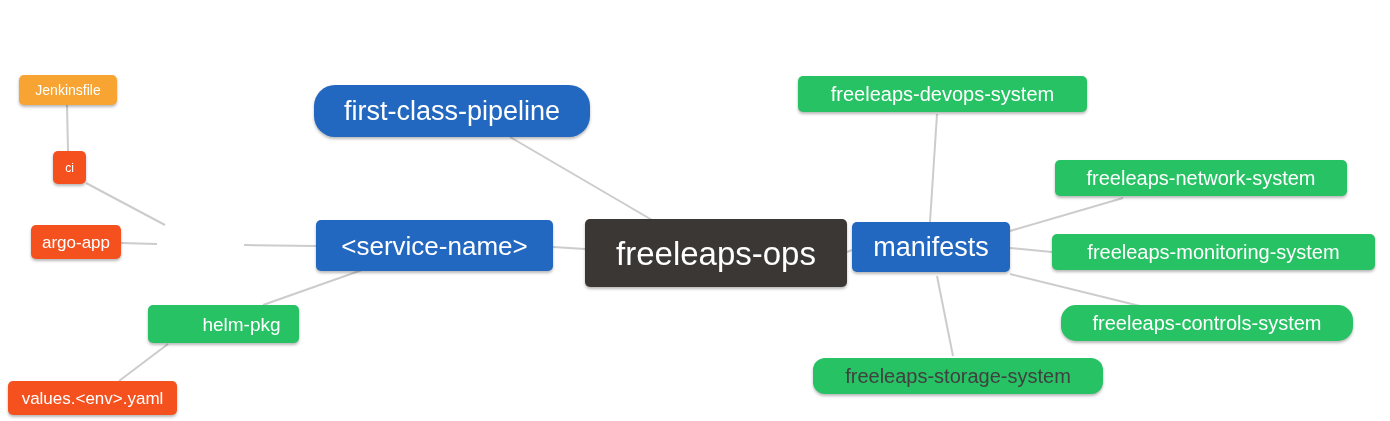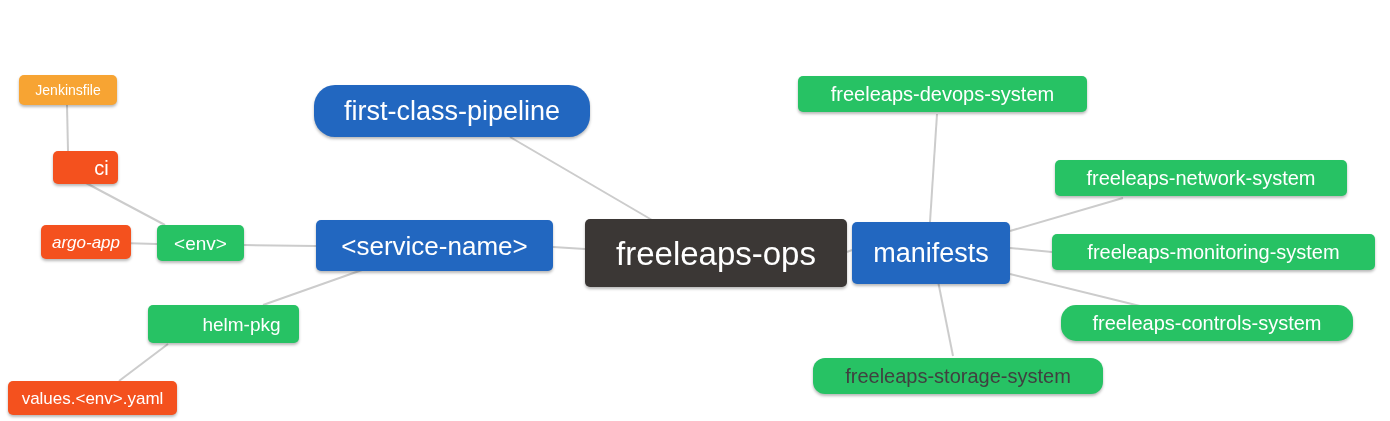--- a/index.html
+++ b/index.html
@@ -54,28 +54,27 @@
     <line x1="553" y1="199" x2="585" y2="201" stroke-width="2" stroke="#CCCCCC"></line>
     <line x1="847" y1="204" x2="852" y2="202" stroke-width="2" stroke="#CCCCCC"></line>
     <line x1="930" y1="174" x2="937" y2="66" stroke-width="2" stroke="#CCCCCC"></line>
     <line x1="1010" y1="183" x2="1123" y2="150" stroke-width="2" stroke="#CCCCCC"></line>
     <line x1="1010" y1="200" x2="1052" y2="204" stroke-width="2" stroke="#CCCCCC"></line>
     <line x1="1010" y1="226" x2="1140" y2="258" stroke-width="2" stroke="#CCCCCC"></line>
     <line x1="937" y1="228" x2="953" y2="308" stroke-width="2" stroke="#CCCCCC"></line>
   </svg>
 
   <div class="node" style="left: 19px; top: 27px; width: 98px; height: 30px; font-size: 14px; background: rgb(247, 164, 51); color: rgb(255, 255, 255);">Jenkinsfile</div>
-  <div class="node" style="left: 53px; top: 103px; width: 33px; height: 33px; font-size: 20px; background: rgb(244, 81, 30); color: rgb(255, 255, 255); padding-left: 32px;">ci</div>
-  <div class="node" style="left: 41px; top: 177px; width: 90px; height: 34px; font-size: 17px; background: rgb(244, 81, 30); color: rgb(255, 255, 255); font-style: italic;">argo-app</div>
-  <div class="node" style="left: 157px; top: 177px; width: 87px; height: 36px; font-size: 19px; background: rgb(39, 194, 100); color: rgb(255, 255, 255);">&lt;env&gt;</div>
+  <div class="node" style="left: 53px; top: 103px; width: 33px; height: 33px; font-size: 12px; background: rgb(244, 81, 30); color: rgb(255, 255, 255);">ci</div>
+  <div class="node" style="left: 31px; top: 177px; width: 90px; height: 34px; font-size: 17px; background: rgb(244, 81, 30); color: rgb(255, 255, 255);">argo-app</div>
   <div class="node" style="left: 148px; top: 257px; width: 115px; height: 38px; font-size: 19px; background: rgb(39, 194, 100); color: rgb(255, 255, 255); padding-left: 36px;">helm-pkg</div>
   <div class="node" style="left: 8px; top: 333px; width: 169px; height: 34px; font-size: 17px; background: rgb(244, 81, 30); color: rgb(255, 255, 255);">values.&lt;env&gt;.yaml</div>
   <div class="node" style="left: 314px; top: 37px; width: 276px; height: 52px; font-size: 27px; background: rgb(34, 103, 192); color: rgb(255, 255, 255); border-radius: 21px;">first-class-pipeline</div>
   <div class="node" style="left: 316px; top: 172px; width: 237px; height: 51px; font-size: 26px; background: rgb(34, 103, 192); color: rgb(255, 255, 255);">&lt;service-name&gt;</div>
   <div class="node" style="left: 585px; top: 171px; width: 262px; height: 68px; font-size: 33px; background: rgb(59, 55, 53); color: rgb(255, 255, 255);">freeleaps-ops</div>
-  <div class="node" style="left: 852px; top: 174px; width: 158px; height: 62px; font-size: 27px; background: rgb(34, 103, 192); color: rgb(255, 255, 255);">manifests</div>
+  <div class="node" style="left: 852px; top: 174px; width: 158px; height: 50px; font-size: 27px; background: rgb(34, 103, 192); color: rgb(255, 255, 255);">manifests</div>
   <div class="node" style="left: 798px; top: 28px; width: 289px; height: 36px; font-size: 20px; background: rgb(39, 194, 100); color: rgb(255, 255, 255);">freeleaps-devops-system</div>
   <div class="node" style="left: 1055px; top: 112px; width: 292px; height: 36px; font-size: 20px; background: rgb(39, 194, 100); color: rgb(255, 255, 255);">freeleaps-network-system</div>
   <div class="node" style="left: 1052px; top: 186px; width: 323px; height: 36px; font-size: 20px; background: rgb(39, 194, 100); color: rgb(255, 255, 255);">freeleaps-monitoring-system</div>
   <div class="node" style="left: 1061px; top: 257px; width: 292px; height: 36px; font-size: 20px; background: rgb(39, 194, 100); color: rgb(255, 255, 255); border-radius: 15px;">freeleaps-controls-system</div>
   <div class="node" style="left: 813px; top: 310px; width: 290px; height: 36px; font-size: 20px; background: rgb(39, 194, 100); color: #404040; border-radius: 12px;">freeleaps-storage-system</div>
 
 </div>
 
 </body></html>

